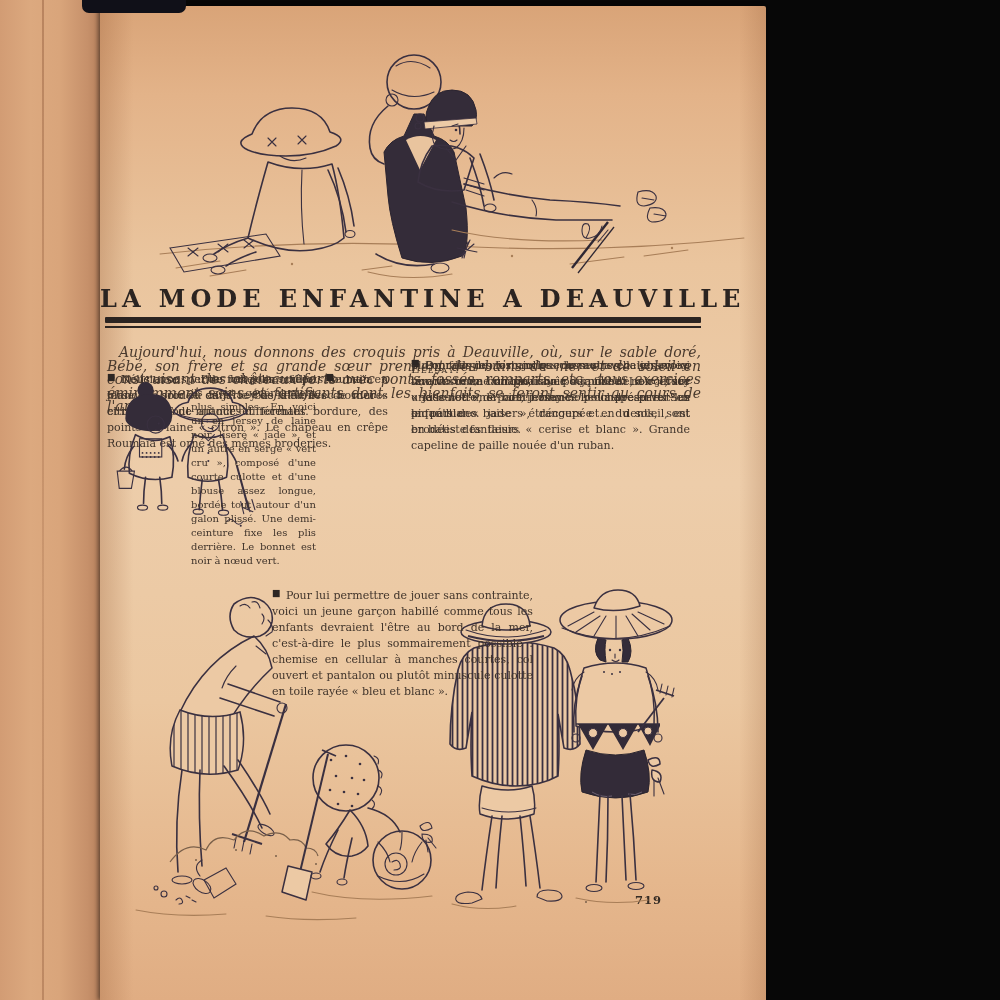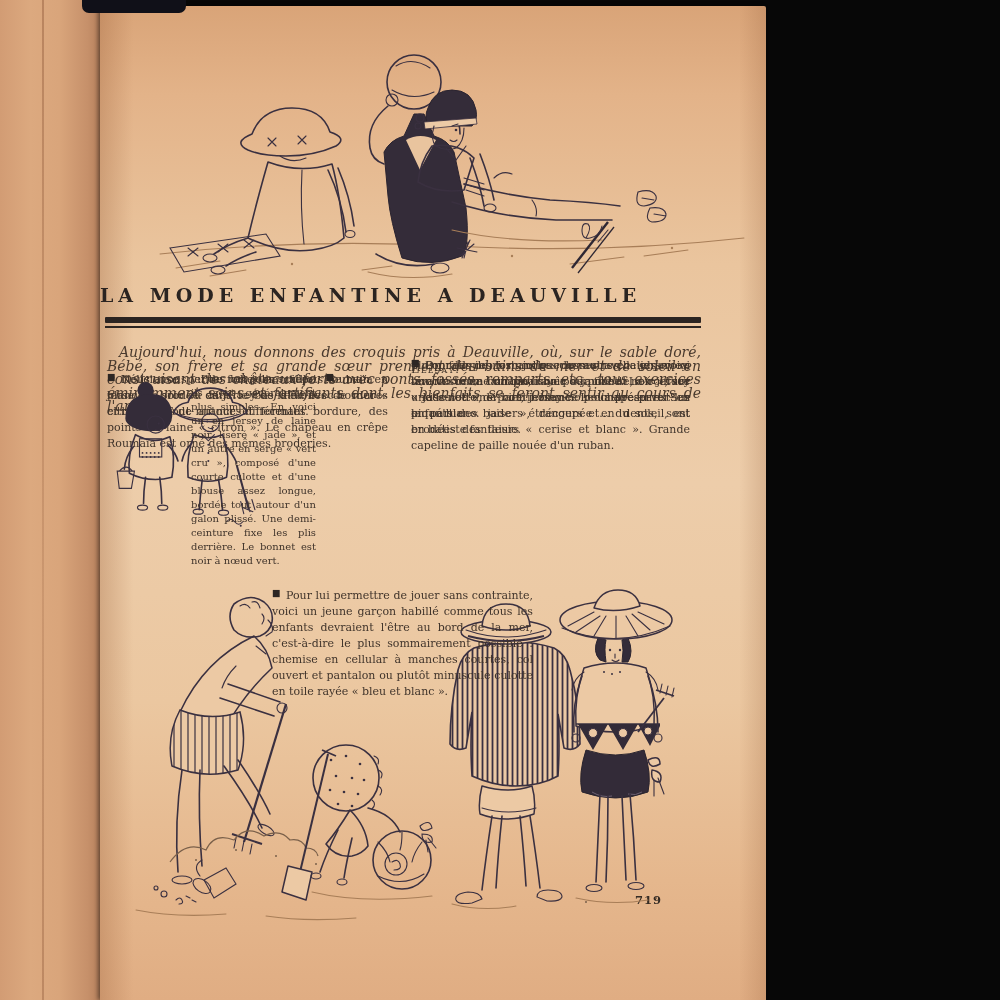--- a/index.html
+++ b/index.html
@@ -28,21 +28,21 @@
       linear-gradient(90deg, rgba(150,90,52,.30) 0%, rgba(150,90,52,0) 5%),
       linear-gradient(90deg, rgba(0,0,0,0) 96%, rgba(140,85,50,.22) 100%),
       linear-gradient(180deg, #d9a478 0%, #e3b389 9%, #eac59e 26%, #edcdaa 48%, #ebc7a0 70%, #e5b78d 88%, #e0ad83 100%);
     border-radius:3px 2px 0 0;
     box-shadow: -2px 0 4px rgba(0,0,0,.45);
   }
   #page *{position:absolute;}
   
   #headline{
     left:0;top:278px;width:604px;
-    font-size:19px;font-weight:bold;letter-spacing:5px;color:#2b2421;
+    font-size:24px;font-weight:bold;letter-spacing:5px;color:#2b2421;
     white-space:nowrap;
   }
   #rule-thick{left:5px;top:311px;width:596px;height:6px;background:#2b2421;border-radius:1px;}
   #rule-thin{left:5px;top:320px;width:596px;height:2px;background:#2b2421;}
   
   .txt{
     font-size:11px;line-height:16px;color:#40342b;text-align:justify;
     position:static;display:block;margin:0 0 3px 0;text-indent:14px;
   }
   #intro{

